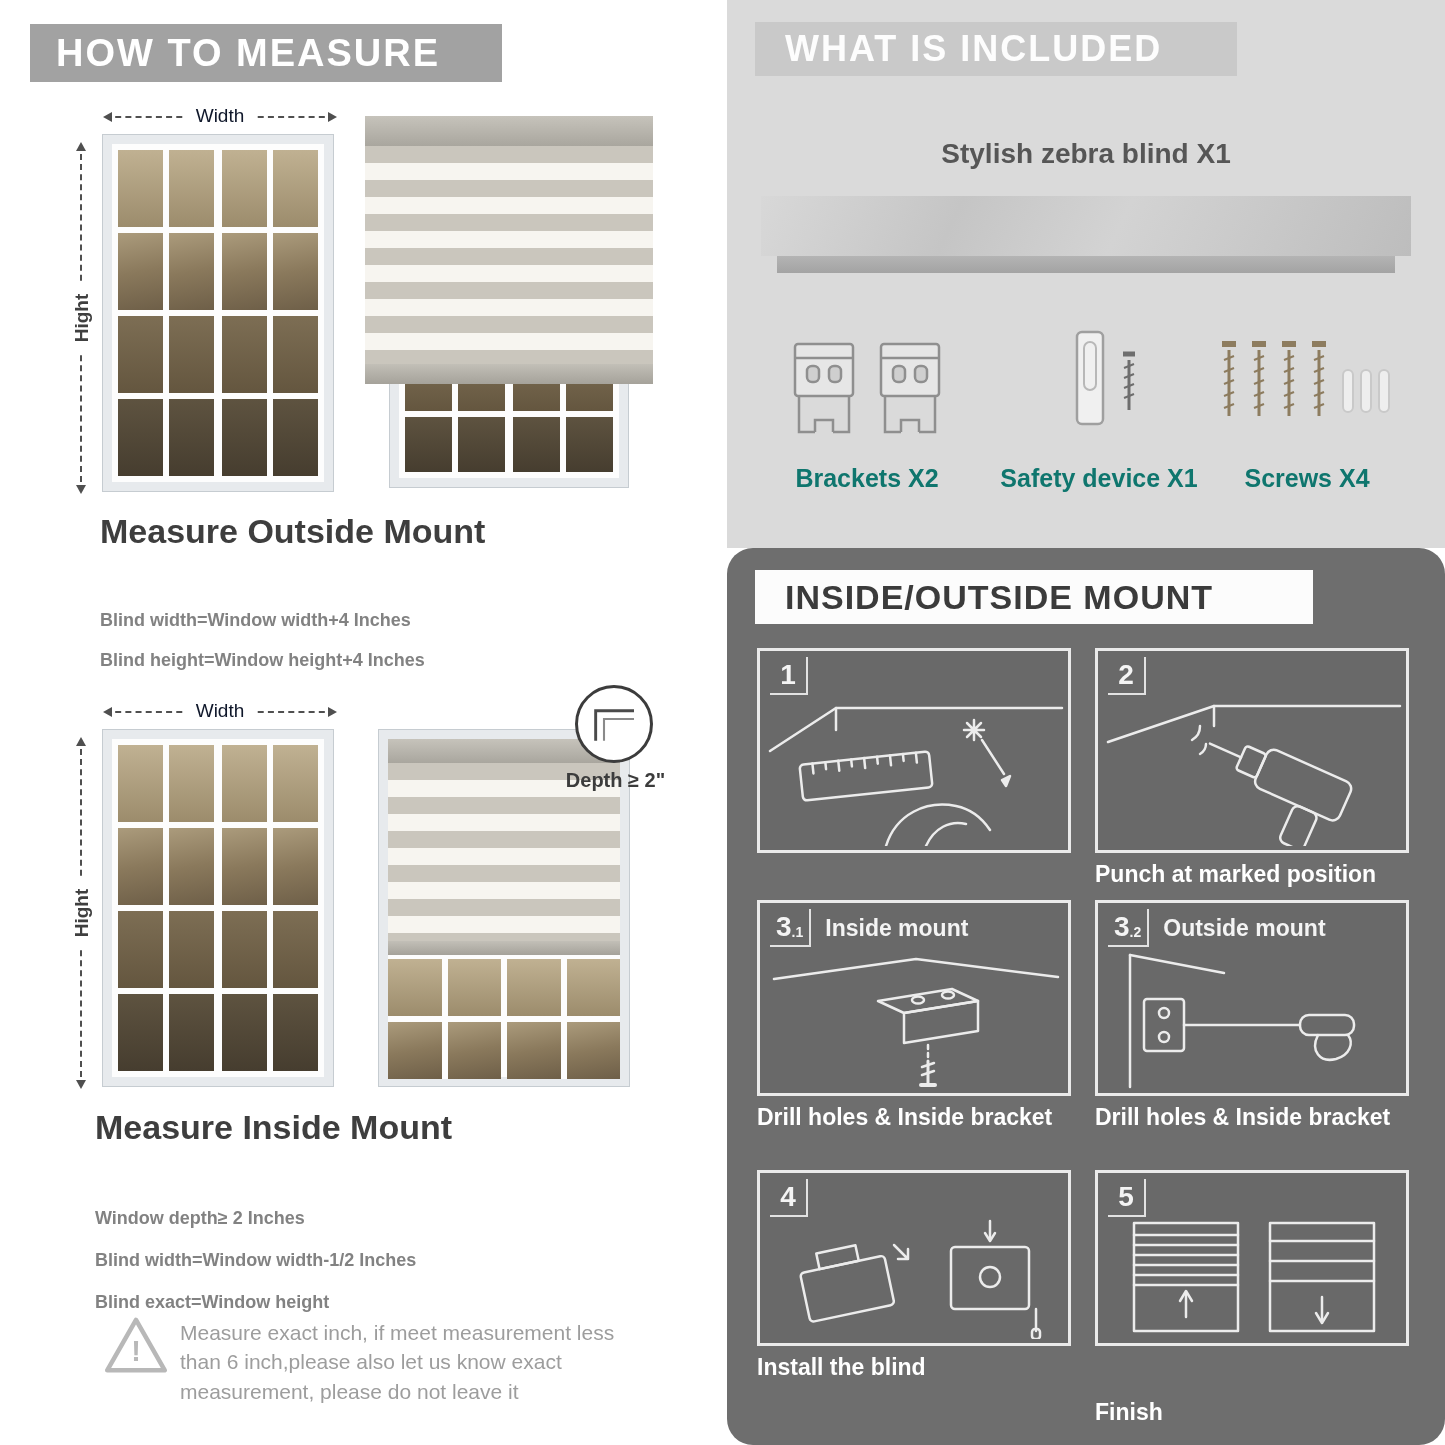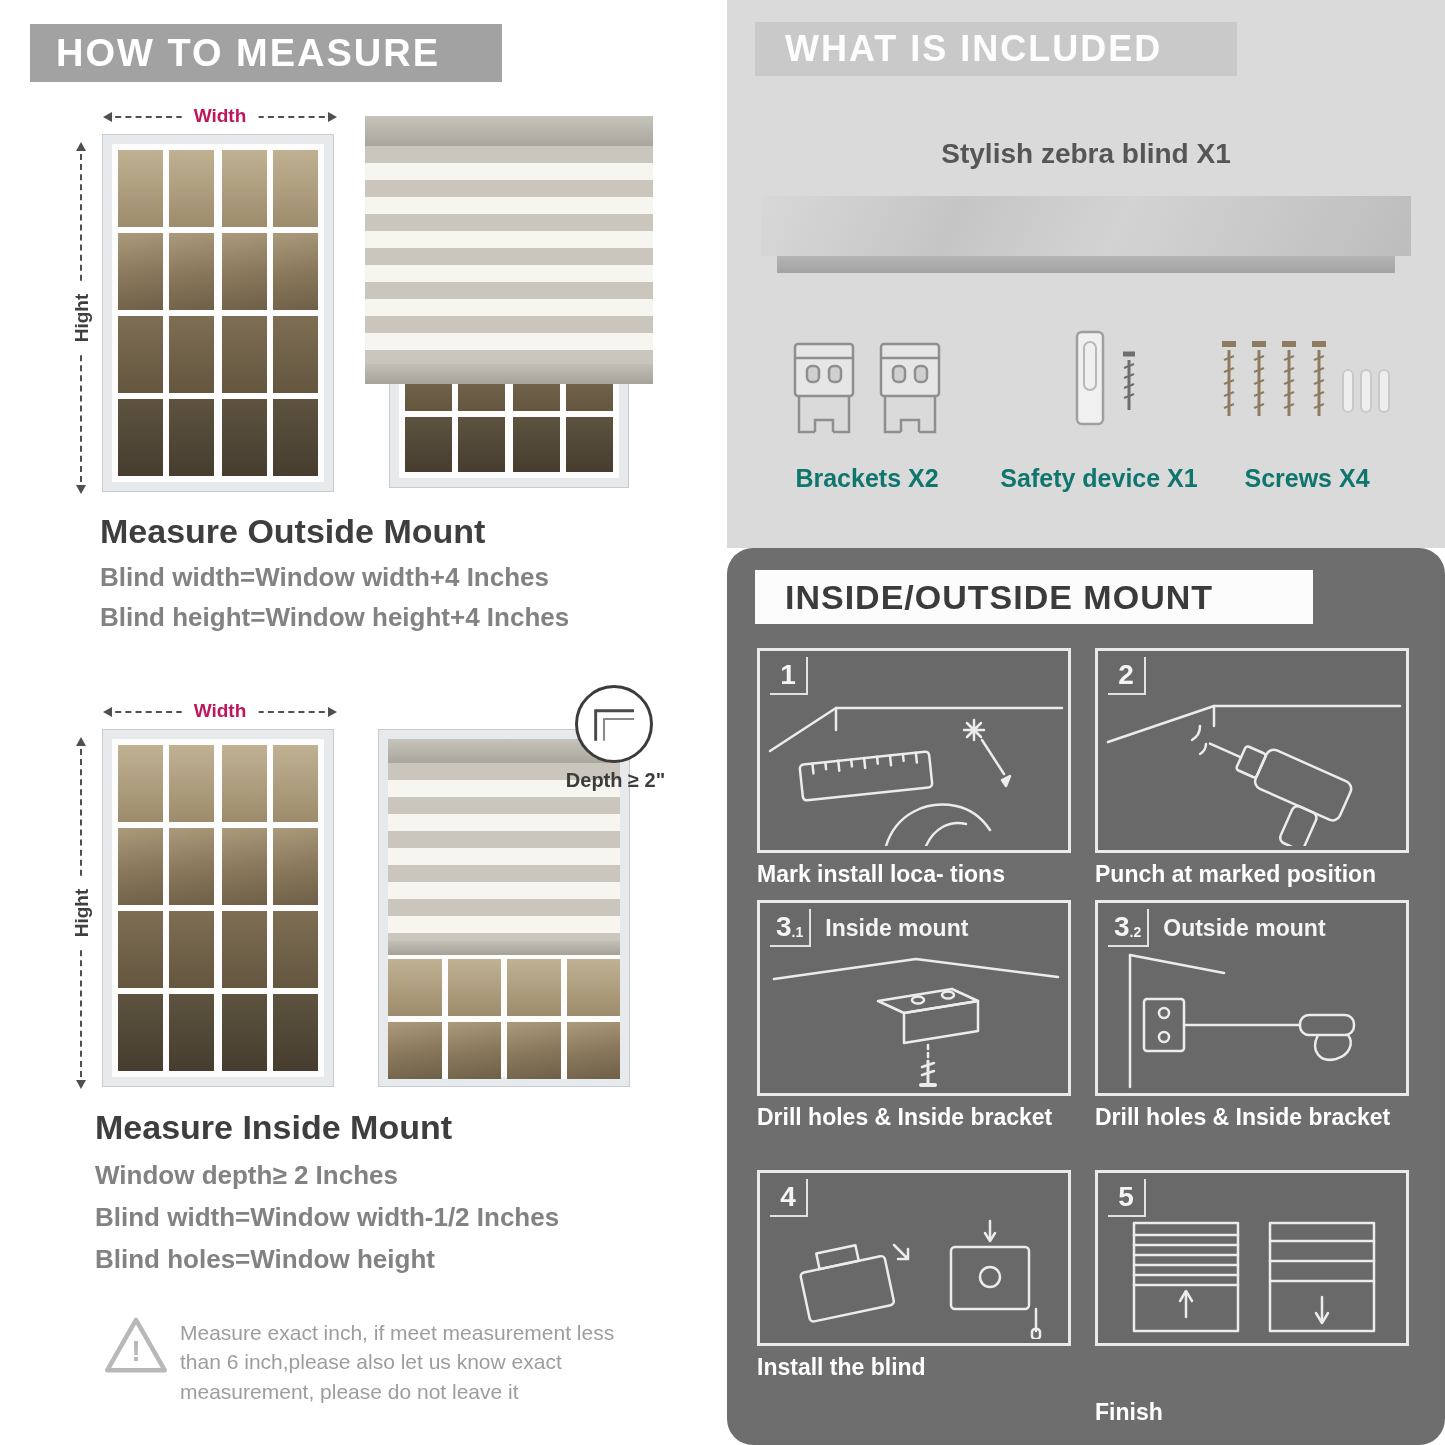--- a/index.html
+++ b/index.html
@@ -13,21 +13,21 @@
     display:flex; align-items:center; padding-left:26px; }
 
   .figure { position:absolute; }
 
   
   .h-arrow { position:absolute; border-top:2px dashed #4f4f4f; }
   .h-arrow::before, .h-arrow::after, .v-arrow::before, .v-arrow::after { content:""; position:absolute; width:0; height:0; }
   .h-arrow::before { left:-2px; top:-6px; border-top:5px solid transparent; border-bottom:5px solid transparent; border-right:9px solid #4f4f4f; }
   .h-arrow::after  { right:-2px; top:-6px; border-top:5px solid transparent; border-bottom:5px solid transparent; border-left:9px solid #4f4f4f; }
   .h-arrow .arrow-label { position:absolute; left:50%; top:-13px; transform:translateX(-50%);
-    background:#fff; padding:0 12px; font-size:19px; font-weight:bold; color:#be185d; }
+    background:#fff; padding:0 12px; font-size:19px; font-weight:normal; color:#0f172a; }
   .v-arrow { position:absolute; border-left:2px dashed #4f4f4f; }
   .v-arrow::before { top:-2px; left:-6px; border-left:5px solid transparent; border-right:5px solid transparent; border-bottom:9px solid #4f4f4f; }
   .v-arrow::after  { bottom:-2px; left:-6px; border-left:5px solid transparent; border-right:5px solid transparent; border-top:9px solid #4f4f4f; }
   .v-arrow .arrow-label { position:absolute; left:50%; top:50%; transform:translate(-50%,-50%) rotate(-90deg);
     background:#fff; padding:0 10px; font-size:19px; font-weight:bold; color:#3f3f3f; white-space:nowrap; }
 
   
   .window { position:absolute; background:#e7eaed; border:1px solid #c6ccd1; padding:9px; }
   .win-inner { width:100%; height:100%; background:#fdfdfd; padding:6px; display:flex; gap:8px; }
   .sash { flex:1; display:grid; grid-template-columns:1fr 1fr; grid-template-rows:repeat(4,1fr); gap:6px; background:#fdfdfd; }
@@ -35,21 +35,21 @@
   .sash .pane:nth-child(-n+2) { background:linear-gradient(180deg,#c0b192 0%,#9c8c6c 100%); }
   .sash .pane:nth-child(n+5):nth-child(-n+6) { background:linear-gradient(180deg,#7d6e54,#64563f); }
   .sash .pane:nth-child(n+7) { background:linear-gradient(180deg,#5e5340,#463d2f); }
 
   
   .blind-cassette { background:linear-gradient(180deg,#c6c3bb,#a9a69e); }
   .blind-stripes { background:repeating-linear-gradient(180deg,#cac6bd 0px,#cac6bd 17px,#f7f5f0 17px,#f7f5f0 34px); }
   .blind-rail { background:linear-gradient(180deg,#c2bfb7,#a5a29a); }
 
   .headline { position:absolute; font-weight:bold; color:#3e3e3e; font-size:34px; }
-  .instr-line { position:absolute; font-weight:bold; color:#828282; font-size:26px; }
+  .instr-line { position:absolute; font-weight:bold; color:#828282; font-size:18px;margin-top:48px; }
 
   .depth-circle { position:absolute; width:78px; height:78px; border-radius:50%; border:3px solid #3c3c3c; background:#ffffff;
     display:flex; align-items:center; justify-content:center; }
   .depth-label { position:absolute; font-size:20px; font-weight:bold; color:#3c3c3c; text-align:center; }
 
   .warn-text { position:absolute; font-size:21px; color:#9d9d9d; line-height:1.4; }
 
   
   .right-col { position:absolute; left:727px; top:0; width:718px; height:1445px; }
   .included { position:absolute; left:0; top:0; width:718px; height:548px; background:#dadada; }
@@ -217,21 +217,21 @@
           <path d="M14,56 L14,20 L60,20" stroke="#4a4a4a" stroke-width="3.5" fill="none"></path>
           <path d="M24,56 L24,30 L60,30" stroke="#8a8a8a" stroke-width="2.5" fill="none"></path>
         </svg>
       </div>
       <div class="depth-label" style="left:498px; top:74px; width:115px;">Depth ≥ 2"</div>
     </div>
 
     <div class="headline" style="left:95px; top:1108px;">Measure Inside Mount</div>
     <div class="instr-line" style="left:95px; top:1160px;">Window depth≥ 2 Inches</div>
     <div class="instr-line" style="left:95px; top:1202px;">Blind width=Window width-1/2 Inches</div>
-    <div class="instr-line" style="left:95px; top:1244px;">Blind holes=Window height</div>
+    <div class="instr-line" style="left:95px; top:1244px;">Blind exact=Window height</div>
 
     <svg style="position:absolute; left:100px; top:1312px;" width="72" height="68" viewBox="0 0 80 74">
       <path d="M40,8 L72,64 L8,64 Z" fill="none" stroke="#b8b8b8" stroke-width="5" stroke-linejoin="round"></path>
       <text x="40" y="54" text-anchor="middle" font-size="32" font-weight="bold" fill="#b8b8b8" stroke="none">!</text>
     </svg>
     <div class="warn-text" style="left:180px; top:1318px; width:450px;">Measure exact inch, if meet measurement less than 6 inch,please also let us know exact measurement, please do not leave it</div>
   </div>
 
   <div class="right-col">
 
@@ -318,21 +318,20 @@
               <line x1="152" y1="62" x2="152" y2="72"></line>
             </g>
             <path d="M208,24 l0,20 M198,34 l20,0 M201,27 l14,14 M215,27 l-14,14"></path>
             <path d="M216,44 L238,78"></path>
             <path d="M236,84 l8,-4 l-4,10 z" fill="#ececec"></path>
             <path d="M120,150 C130,118 160,104 190,110 C205,113 216,122 224,134"></path>
             <path d="M160,150 C168,132 184,124 200,128"></path>
           </g>
         </svg>
       </div>
-      <div class="panel-caption" style="left:30px; top:313px;">Mark install loca- tions</div>
 
       <div class="panel" style="left:368px; top:100px; height:205px;">
         <div class="step-num">
             <span>2</span>
           </div>
         <svg class="panel-art" width="304" height="150" viewBox="0 0 300 150">
           <g class="art">
             <path d="M4,46 L110,10 L296,10"></path>
             <path d="M110,10 L110,30"></path>
             <g transform="rotate(24 190 85)">

